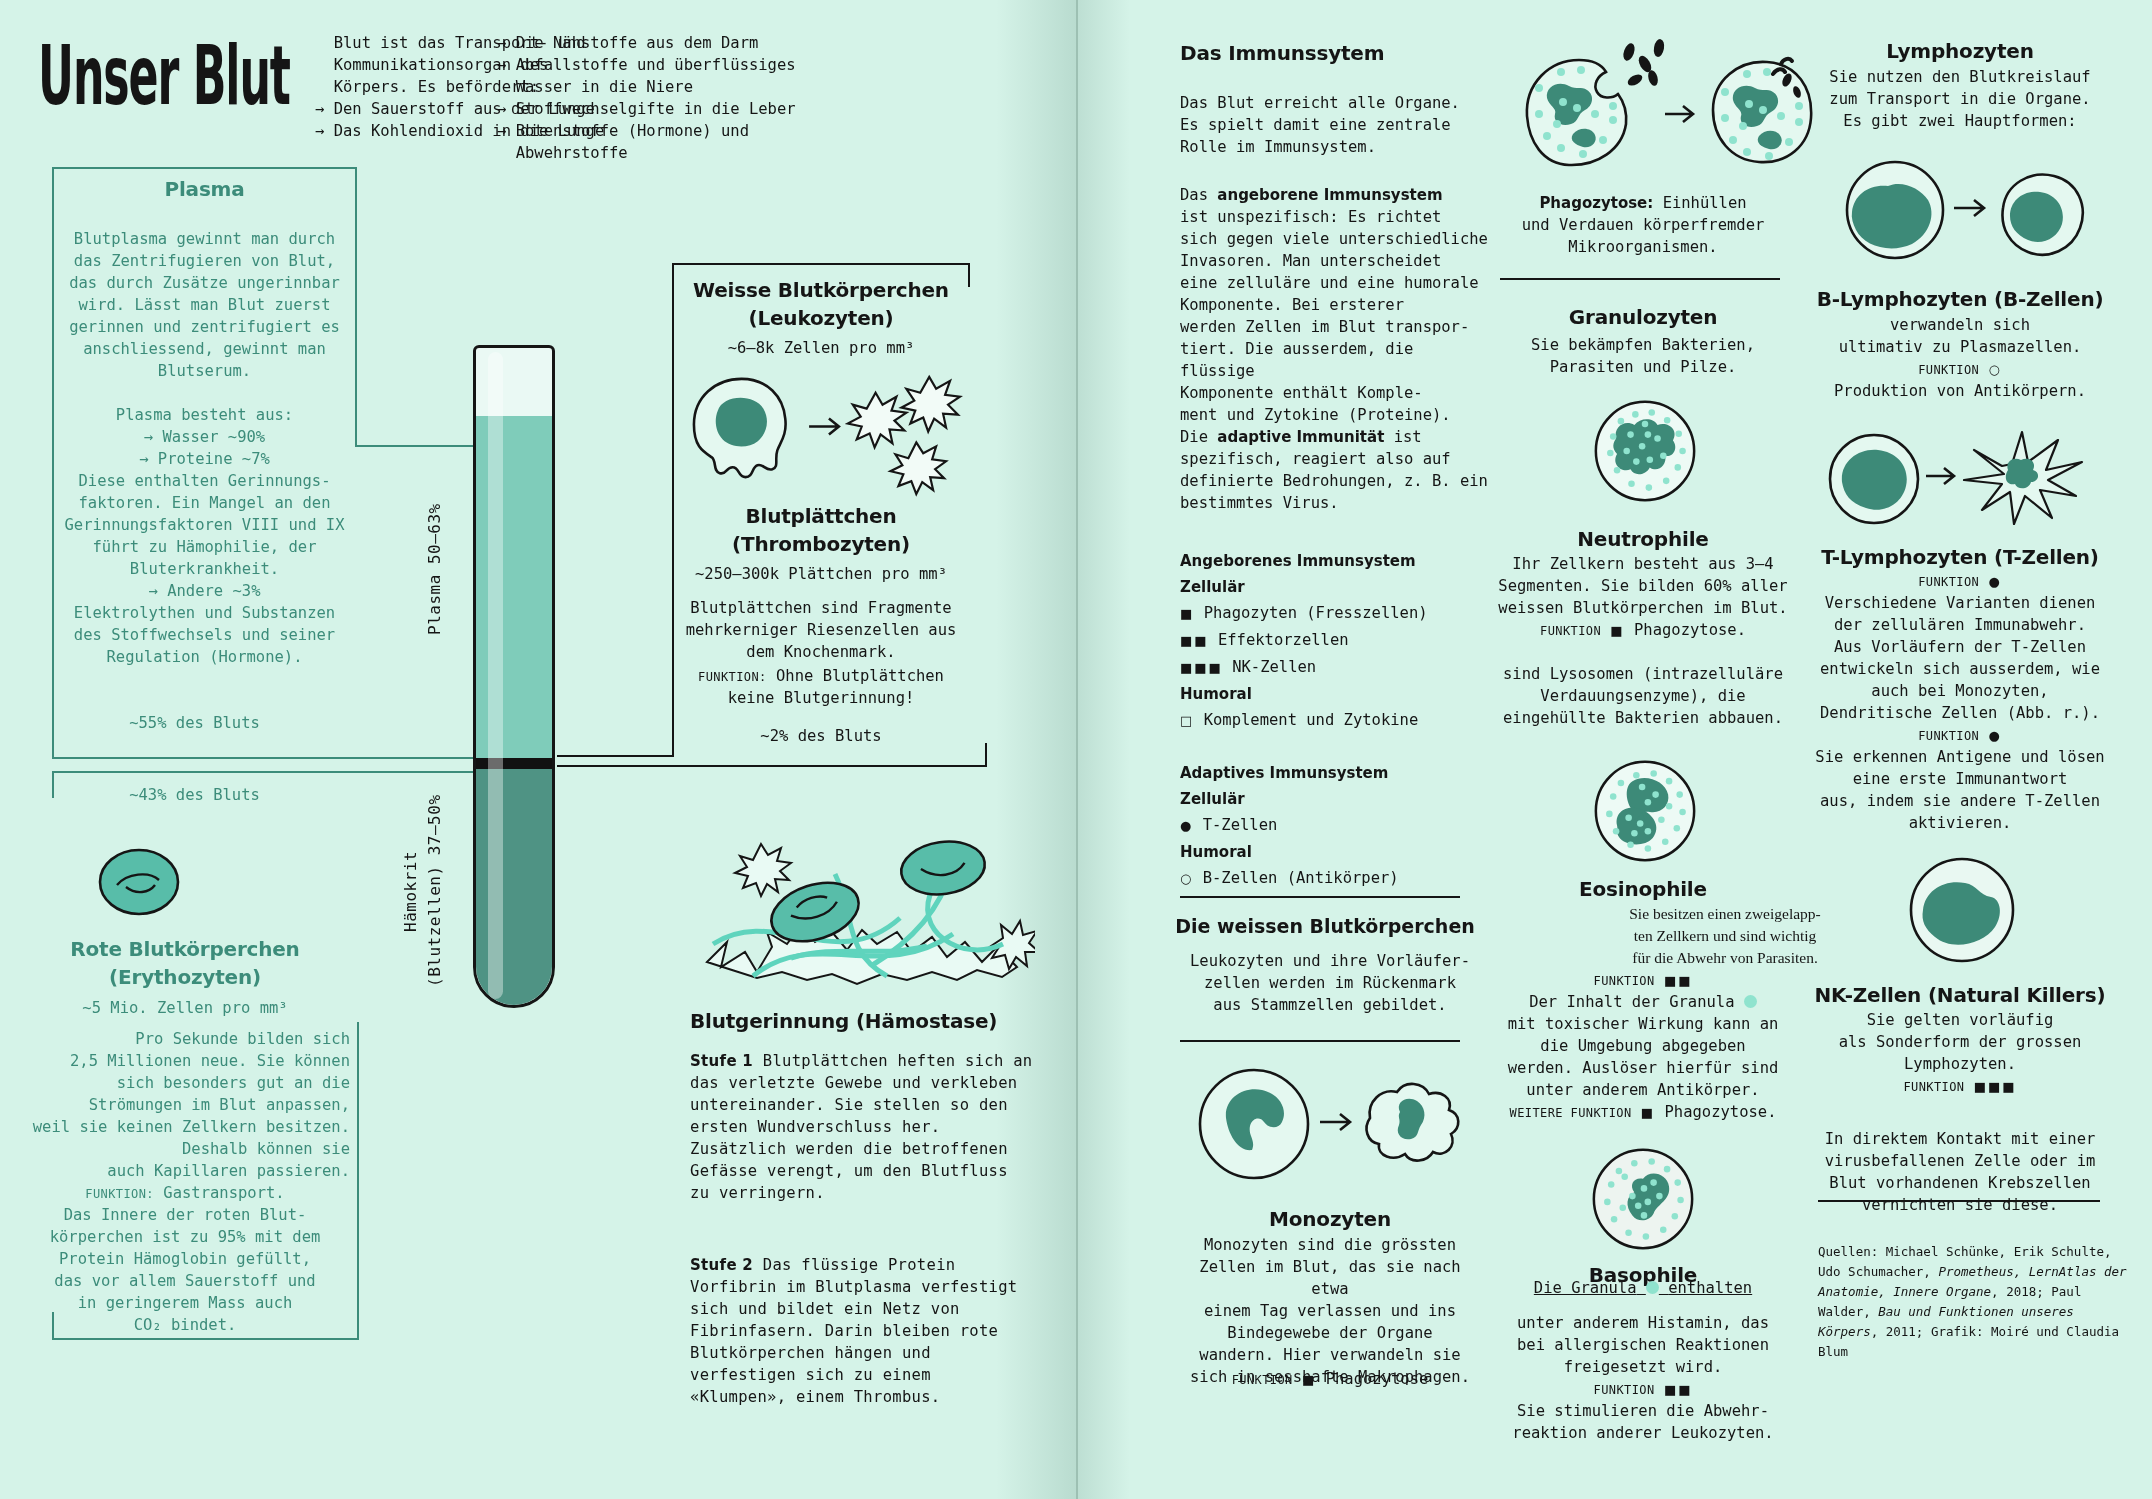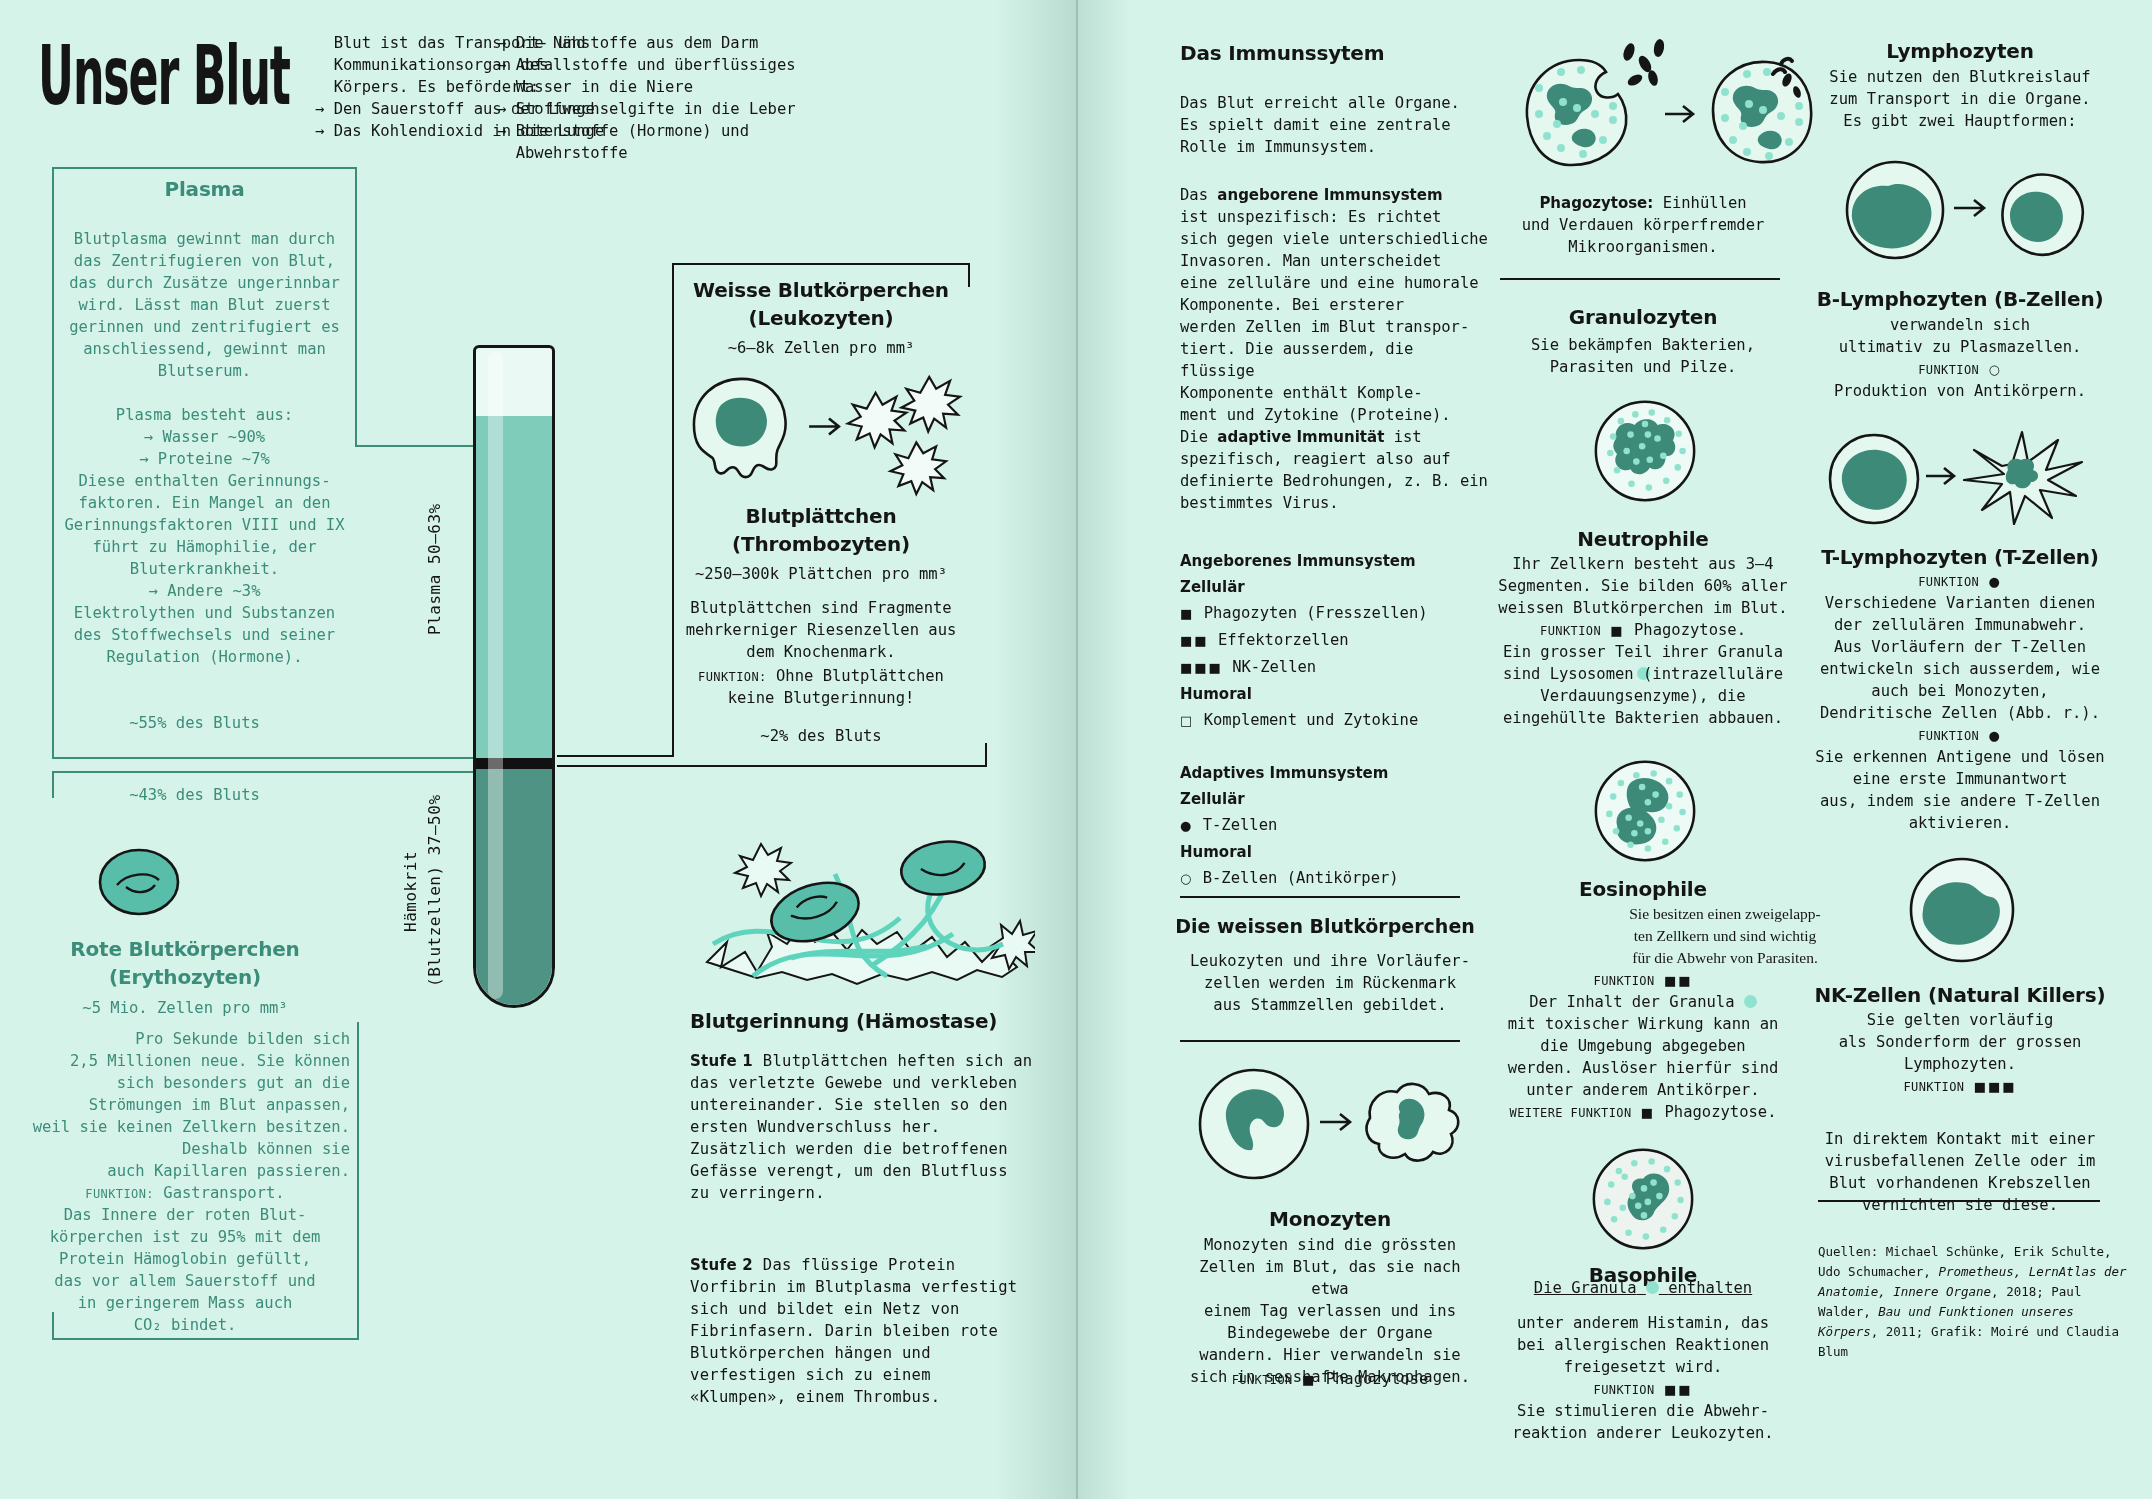--- a/index.html
+++ b/index.html
@@ -373,23 +373,20 @@
   </div>
   <div class="abs h c" style="left:1495px;top:526px;width:296px;">Neutrophile</div>
   <div class="abs mono c" style="left:1495px;top:553px;width:296px;">
       <div>Ihr Zellkern besteht aus 3–4</div>
       <div>Segmenten. Sie bilden 60% aller</div>
       <div>weissen Blutkörperchen im Blut.</div>
     </div>
   <div class="abs mono c" style="left:1495px;top:619px;width:296px;">
     <span class="fk">FUNKTION</span> <span class="sym">■</span> <span>Phagozytose.</span>
   </div>
-  <div class="abs mono c" style="left:1495px;top:641px;width:296px;">
-    <span>Ein grosser Teil ihrer Granula</span> <span class="dot"></span>
-  </div>
   <div class="abs mono c" style="left:1495px;top:663px;width:296px;">
       <div>sind Lysosomen (intrazelluläre</div>
       <div>Verdauungsenzyme), die</div>
       <div>eingehüllte Bakterien abbauen.</div>
     </div>
 
   <div class="abs svgbox" style="left:1592px;top:758px;">
     <svg width="106" height="106" viewBox="0 0 110 110">
       <circle cx="55" cy="55" r="51" fill="#edfaf5" stroke="#151515" stroke-width="2.6"></circle>
       <path d="M42,24 C56,16 76,24 79,38 C81,49 72,58 60,56 C52,55 48,59 44,56 C36,50 32,30 42,24 Z" fill="#3d8a78"></path>

